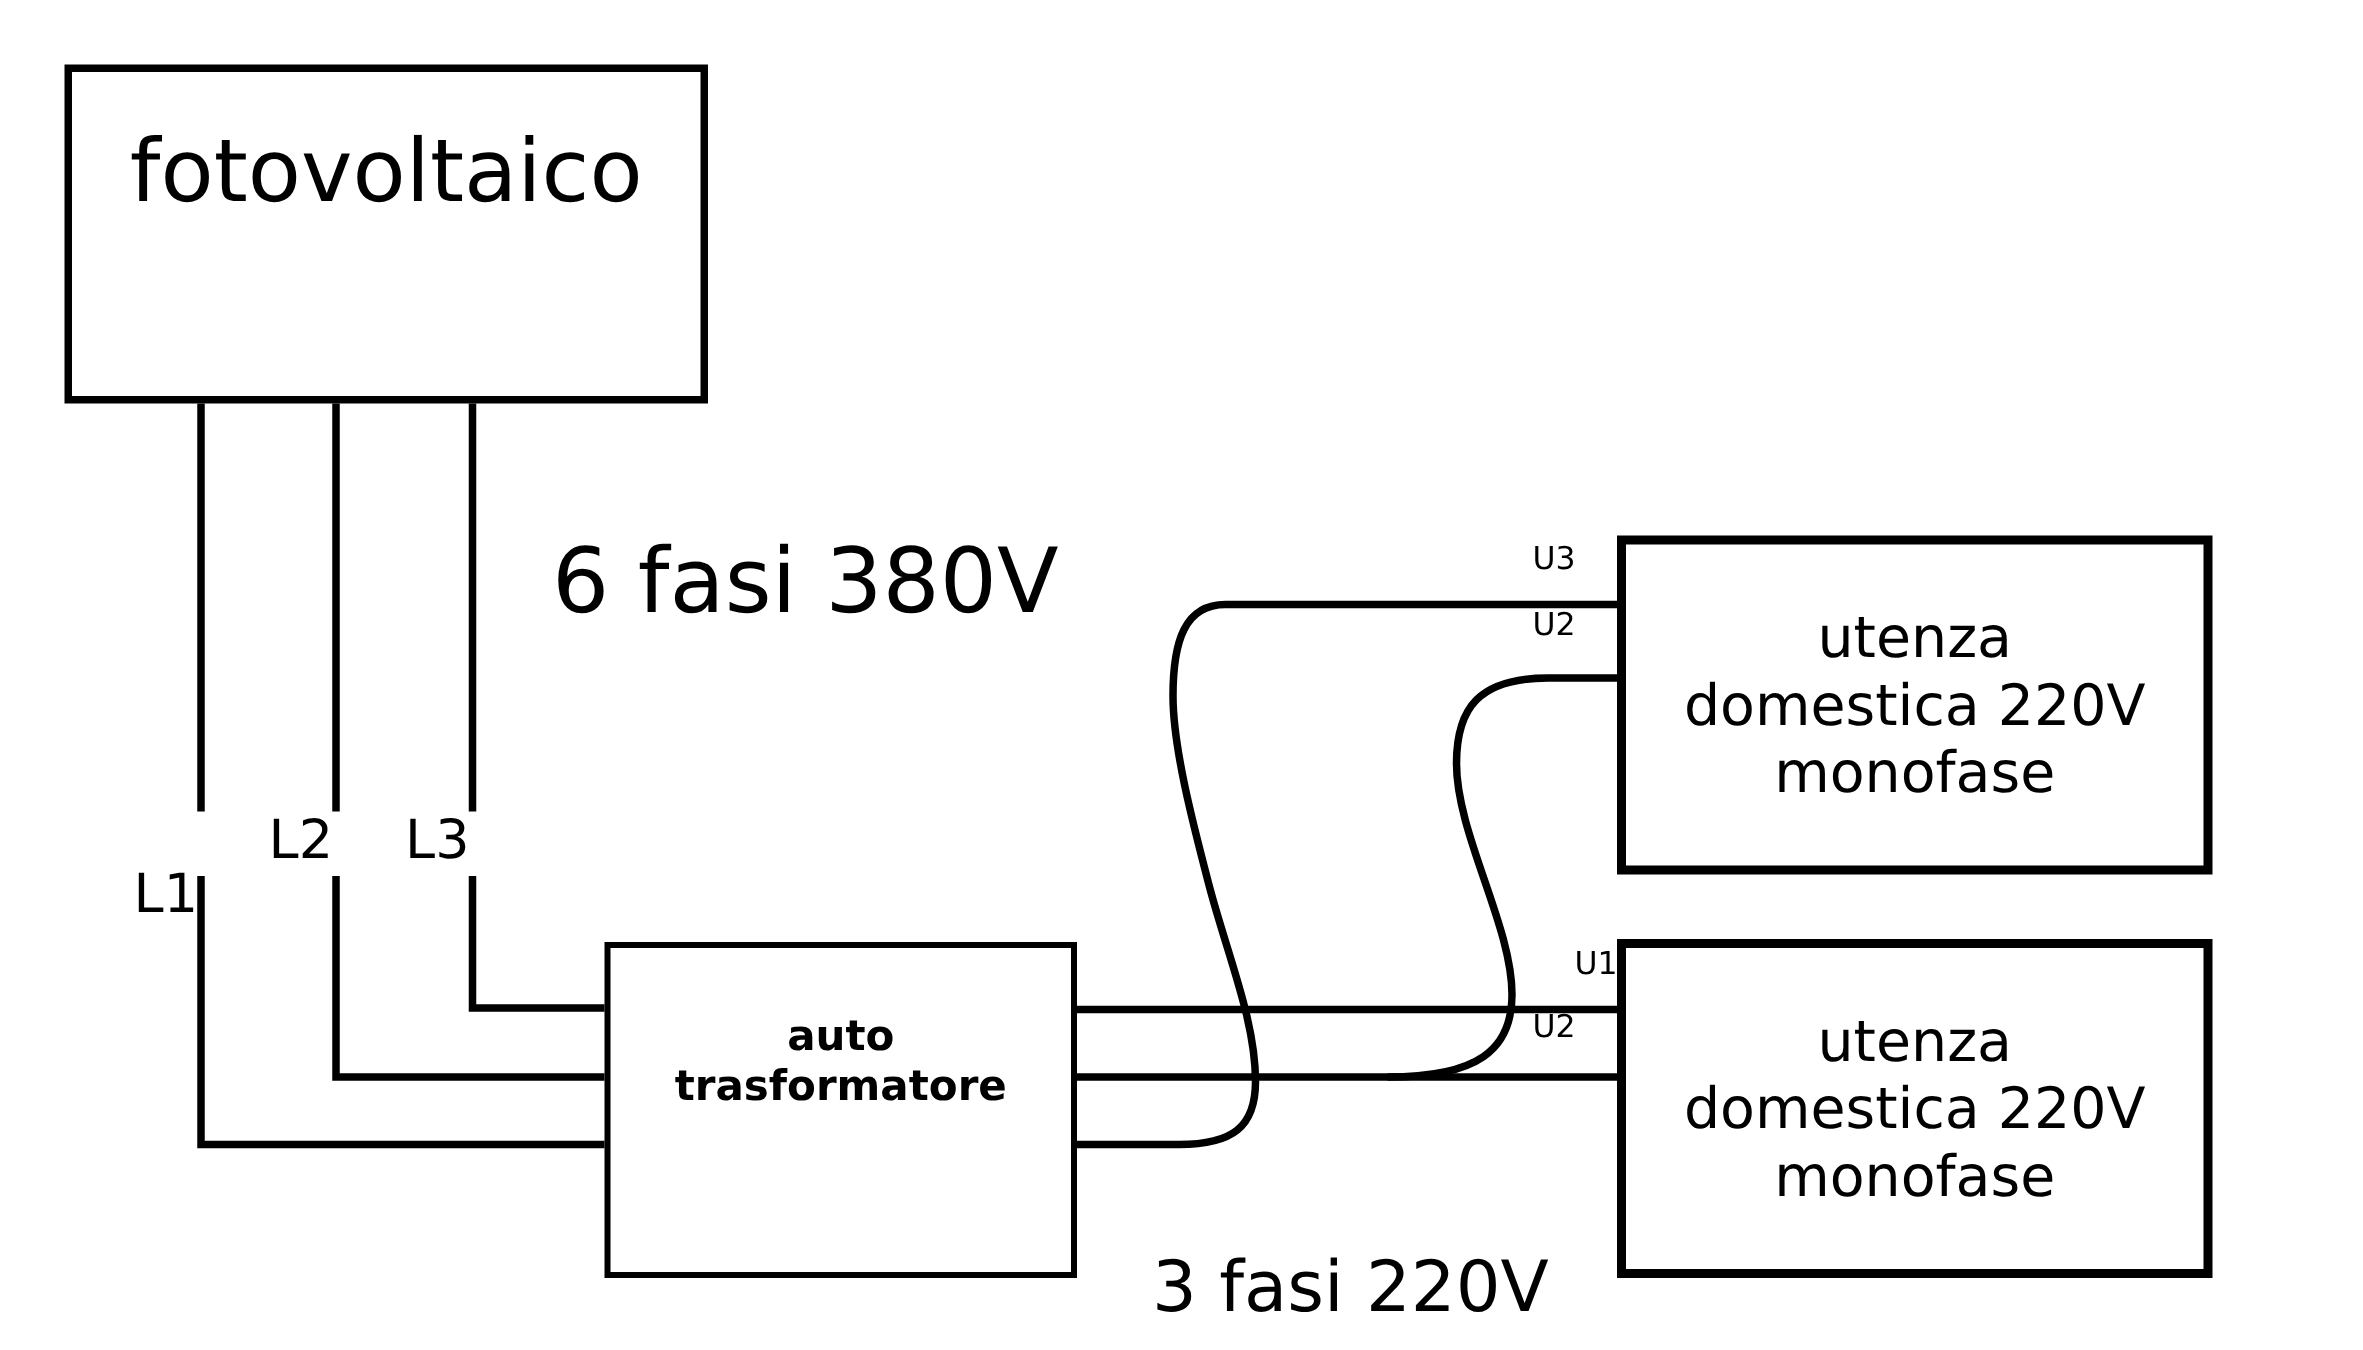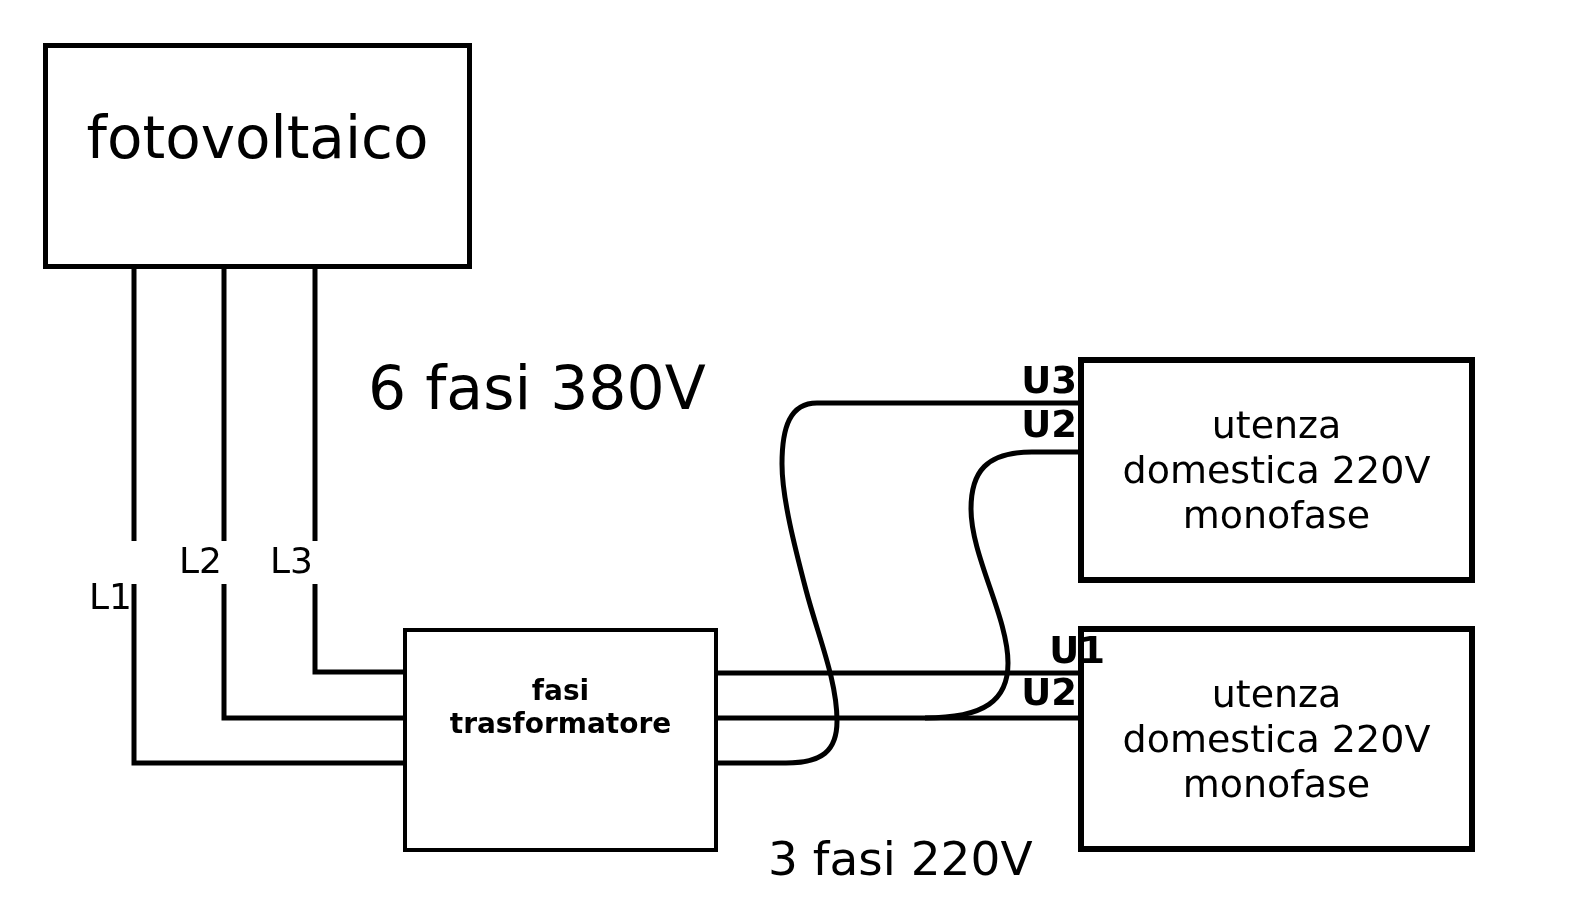--- a/index.html
+++ b/index.html
@@ -35,21 +35,21 @@
     border-color: #000000;
     background: #ffffff;
     text-align: center;
     z-index: 2;
   }
   #node-fotovoltaico {
     left: 43px; top: 43px; width: 429px; height: 226px;
     border-width: 5px;
     font-size: 58px;
     line-height: 1.2;
-    padding-top: 56px;
+    padding-top: 32px;
   }
   #node-trasformatore {
     left: 403px; top: 628px; width: 315px; height: 224px;
     border-width: 4px;
     font-size: 28px;
     font-weight: bold;
     line-height: 33px;
     padding-top: 42px;
   }
   #node-utenza-top {
@@ -74,24 +74,23 @@
   }
   .phase-lbl {
     font-size: 36px;
     width: 70px;
     text-align: right;
   }
   #lbl-l1 { left: 62px;  top: 540px; margin-top: 36px; }
   #lbl-l2 { left: 152px; top: 540px; }
   #lbl-l3 { left: 243px; top: 540px; }
   .term-lbl {
-    font-size: 37px;
+    font-size: 21px;
     width: 82px;
-    text-align: right;
-    font-weight: bold;
+    text-align: center;
   }
   #lbl-u3-top    { left: 995px; top: 360px; }
   #lbl-u2-top    { left: 995px; top: 404px; }
   #lbl-u1-bottom { left: 1023px; top: 630px; }
   #lbl-u2-bottom { left: 995px; top: 672px; }
   #lbl-380 { left: 368px; top: 354px; font-size: 60px; }
   #lbl-220 { left: 768px; top: 832px; font-size: 47px; }
 </style>
 </head>
 <body>
@@ -106,21 +105,21 @@
     <path d="M 712 718 L 1084 718" stroke="#000000"></path>
     <path d="M 925 718 C 985 718 1008 700 1008 663 C 1008 617 971 556 971 509 C 971 472 986 452 1032 452 L 1084 452" stroke="#000000"></path>
     <path d="M 712 763 L 786 763 C 822 763 837 751 837 721 C 837 680 818 636 806 590 C 795 548 782 498 782 464 C 782 427 790 403 817 403 L 1084 403" stroke="#000000"></path>
   </svg>
 
   <div class="node" id="node-fotovoltaico">
     <div>fotovoltaico</div>
   </div>
 
   <div class="node" id="node-trasformatore">
-    <div>fasi</div>
+    <div>auto</div>
     <div>trasformatore</div>
   </div>
 
   <div class="node" id="node-utenza-top">
     <div>utenza</div>
     <div>domestica 220V</div>
     <div>monofase</div>
   </div>
 
   <div class="node" id="node-utenza-bottom">

